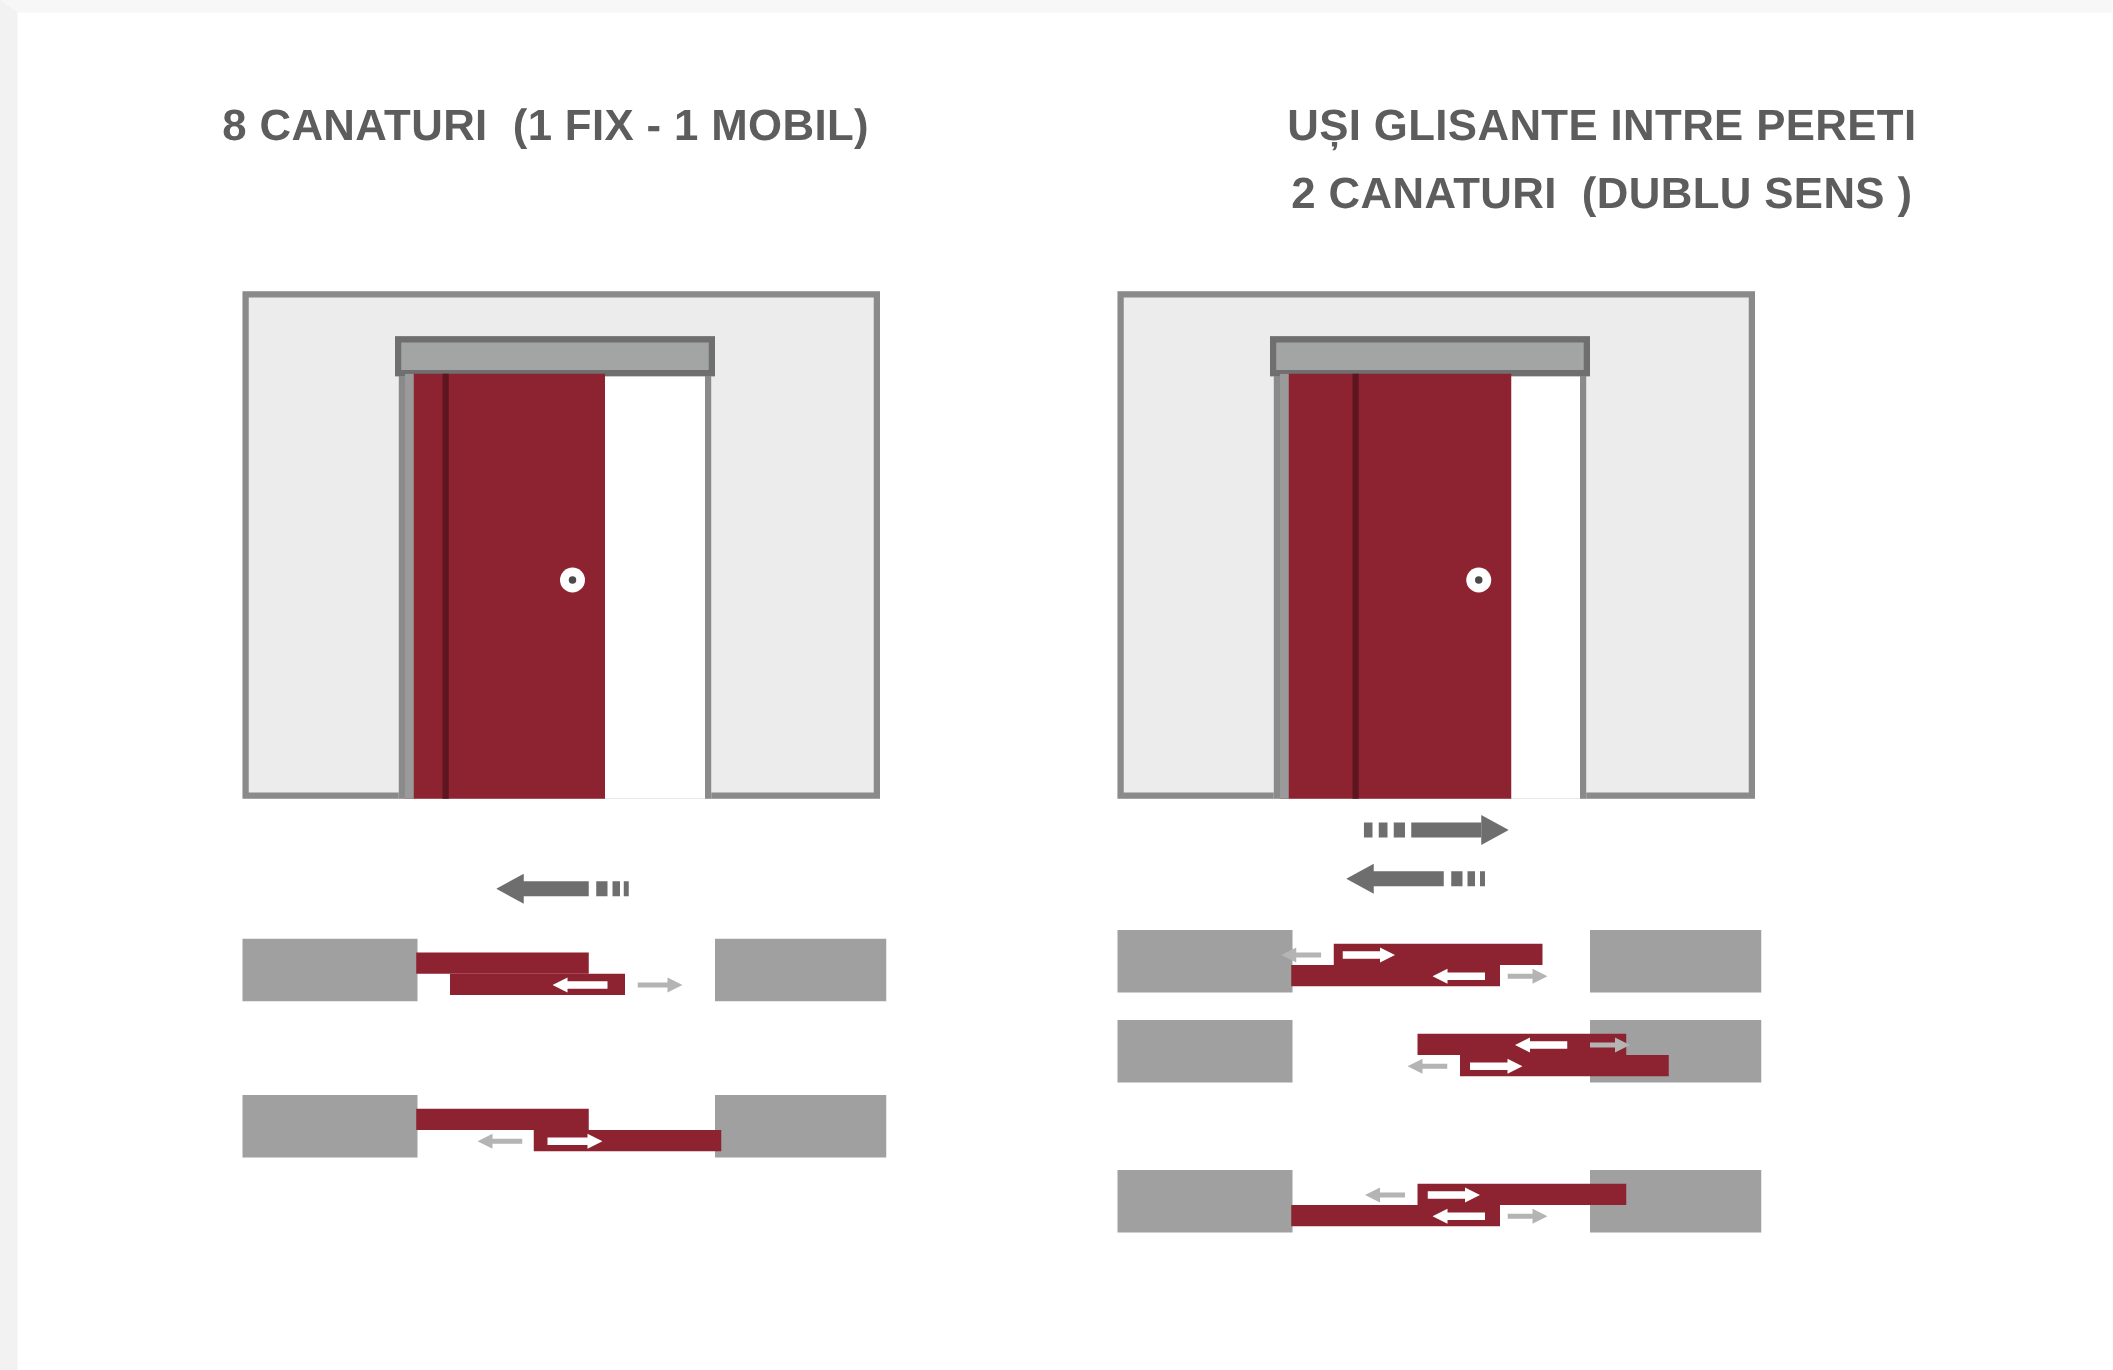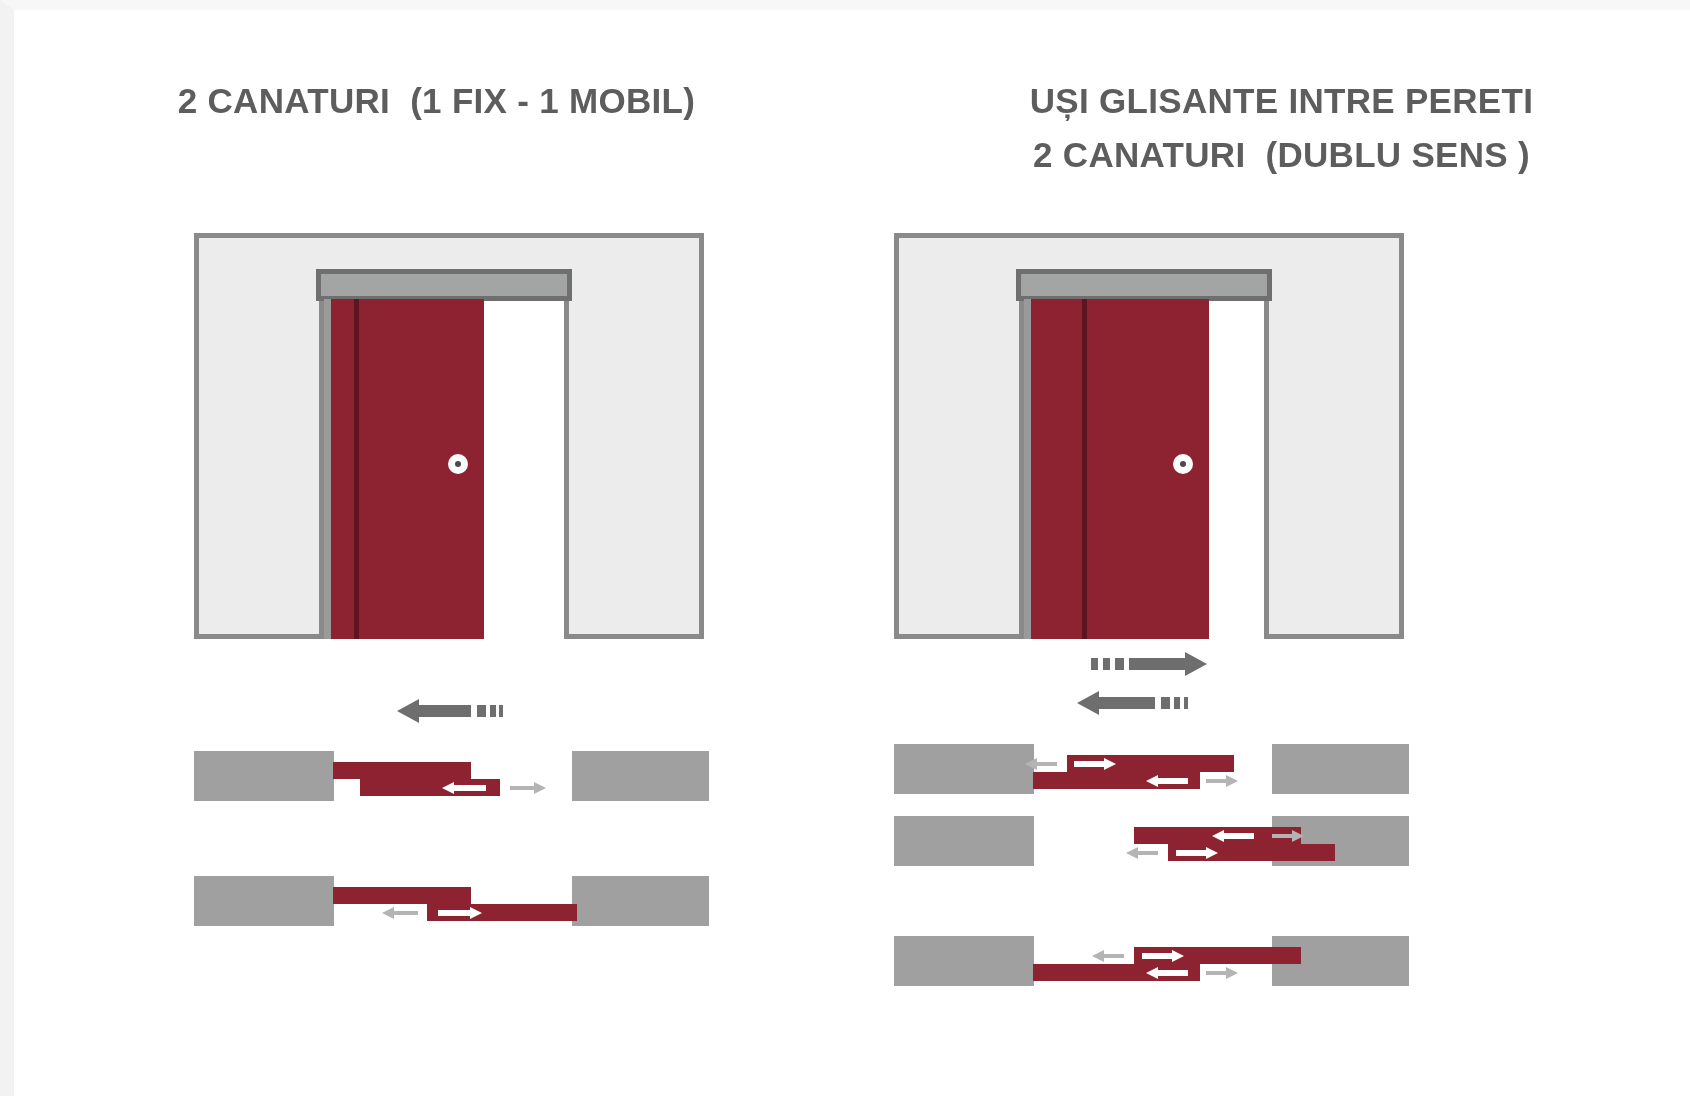--- a/index.html
+++ b/index.html
@@ -130,21 +130,21 @@
   .wa svg, .ga svg { display: block; }
 </style>
 </head>
 <body>
 
 <div id="canvas">
 
   <div class="panel panel-left">
 
     <div class="title">
-      <span class="line">2 CANATURI  (1 FIX - 1 MOBIL)</span>
+      <span class="line">8 CANATURI  (1 FIX - 1 MOBIL)</span>
     </div>
 
     <div class="elev" style="left:180px; top:223px; width:510px; height:406px;">
       <div class="elev-wall"></div>
       <div class="elev-opening" style="left:125px; top:42px; width:250px; height:364px;"></div>
       <div class="elev-rail" style="left:122px; top:36px; width:256px; height:32px;"></div>
       <div class="door-leaf" style="left:130px; top:66px; width:160px; height:340px;">
         <div class="door-edge" style="left:0;"></div>
         <div class="door-seam" style="left:30px;"></div>
         <div class="door-handle" style="right:16px; top:155px;"></div>

